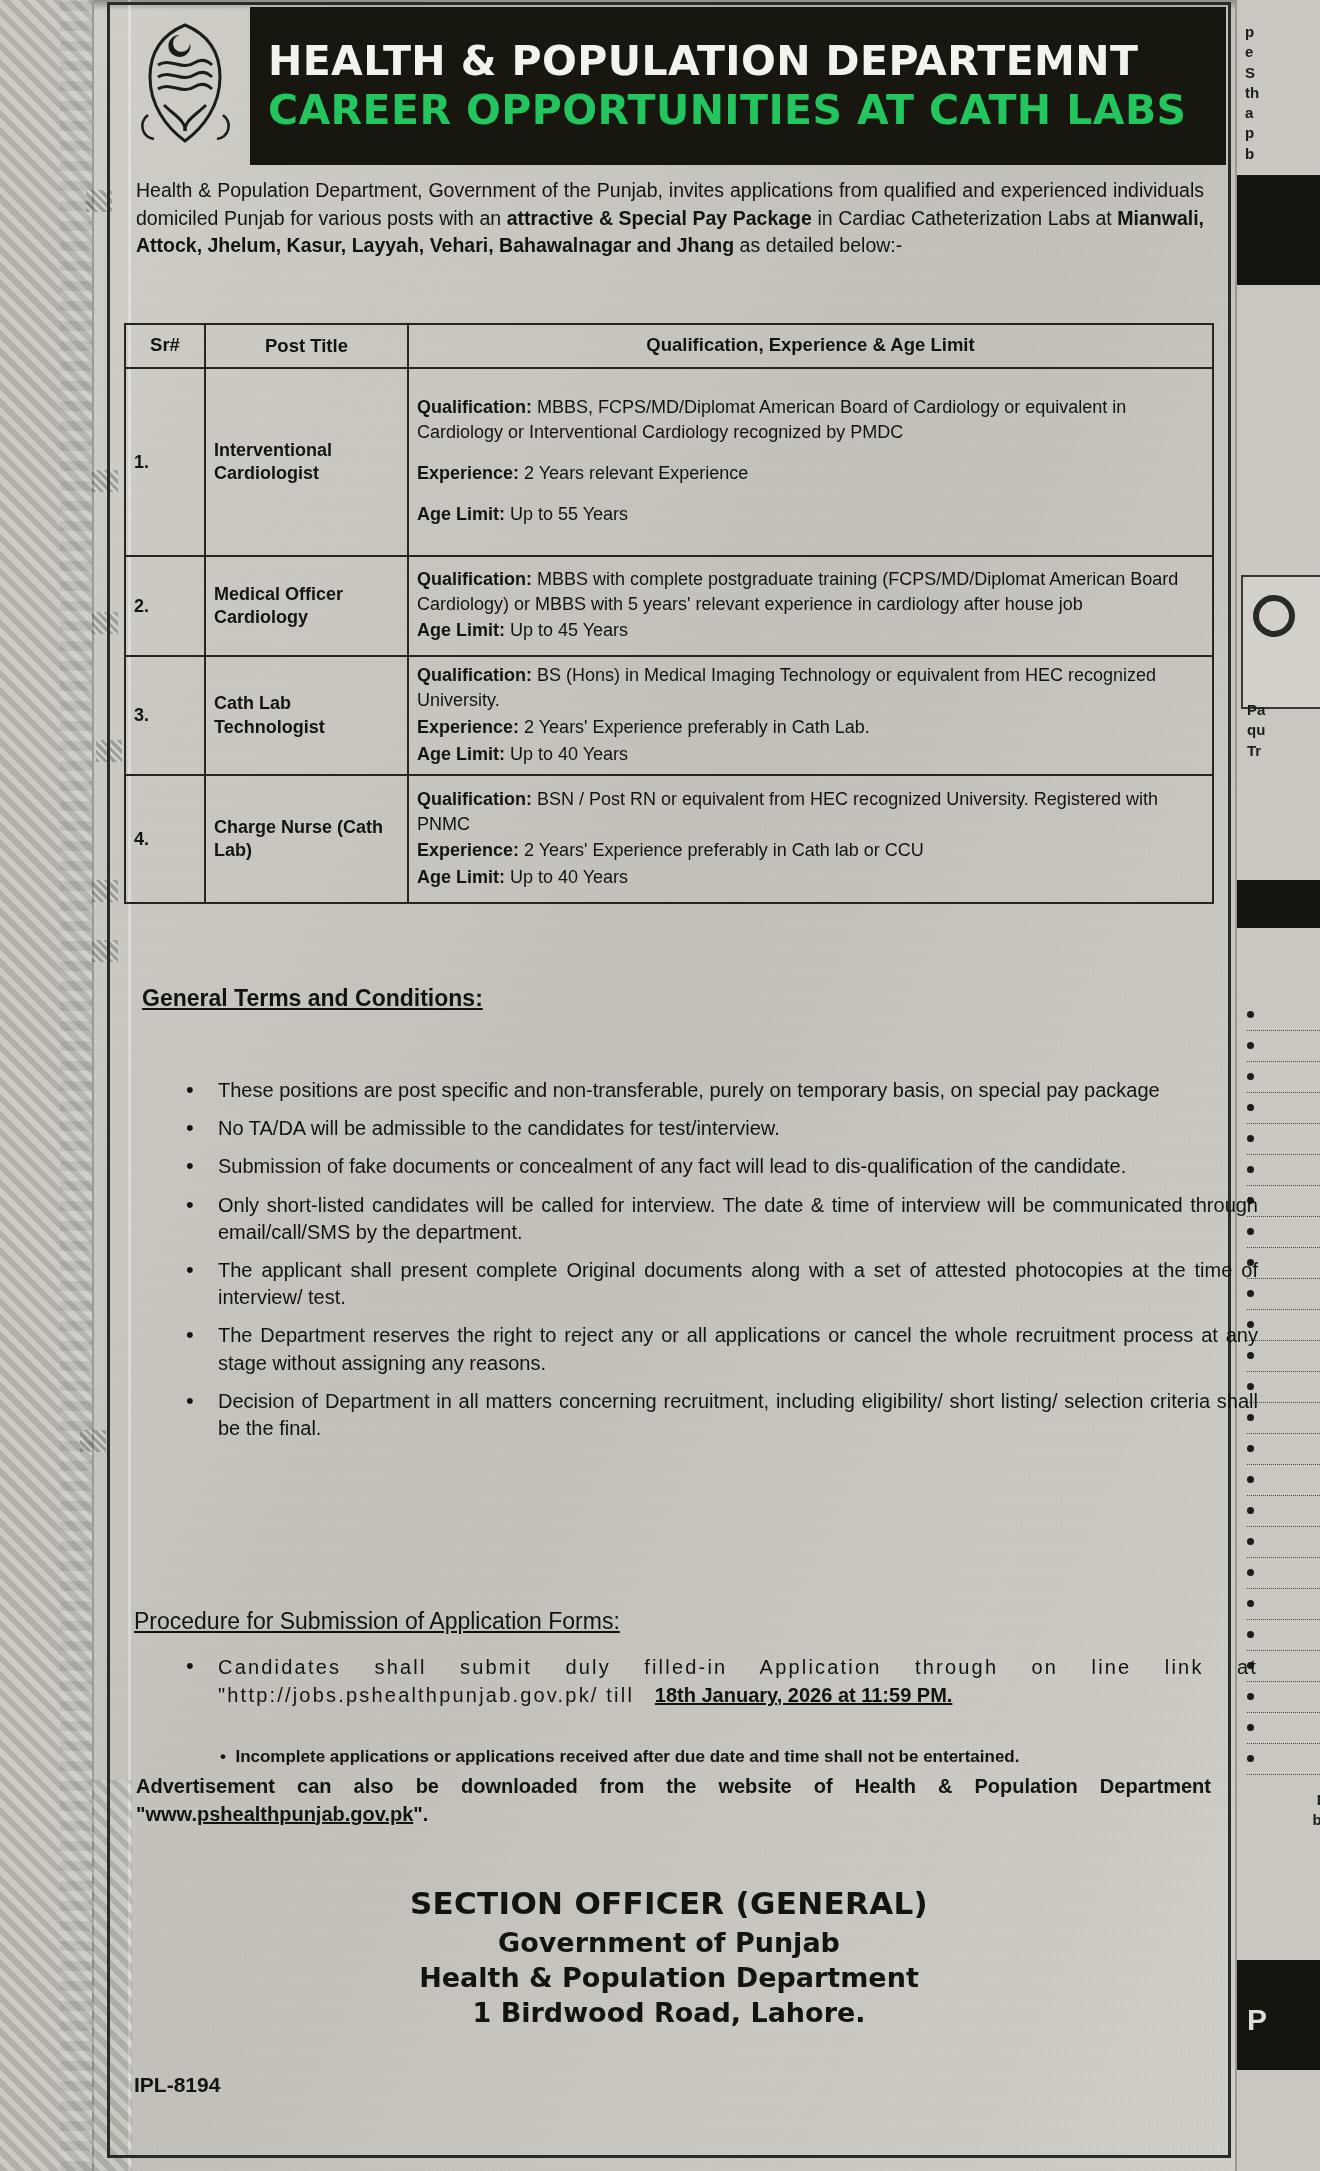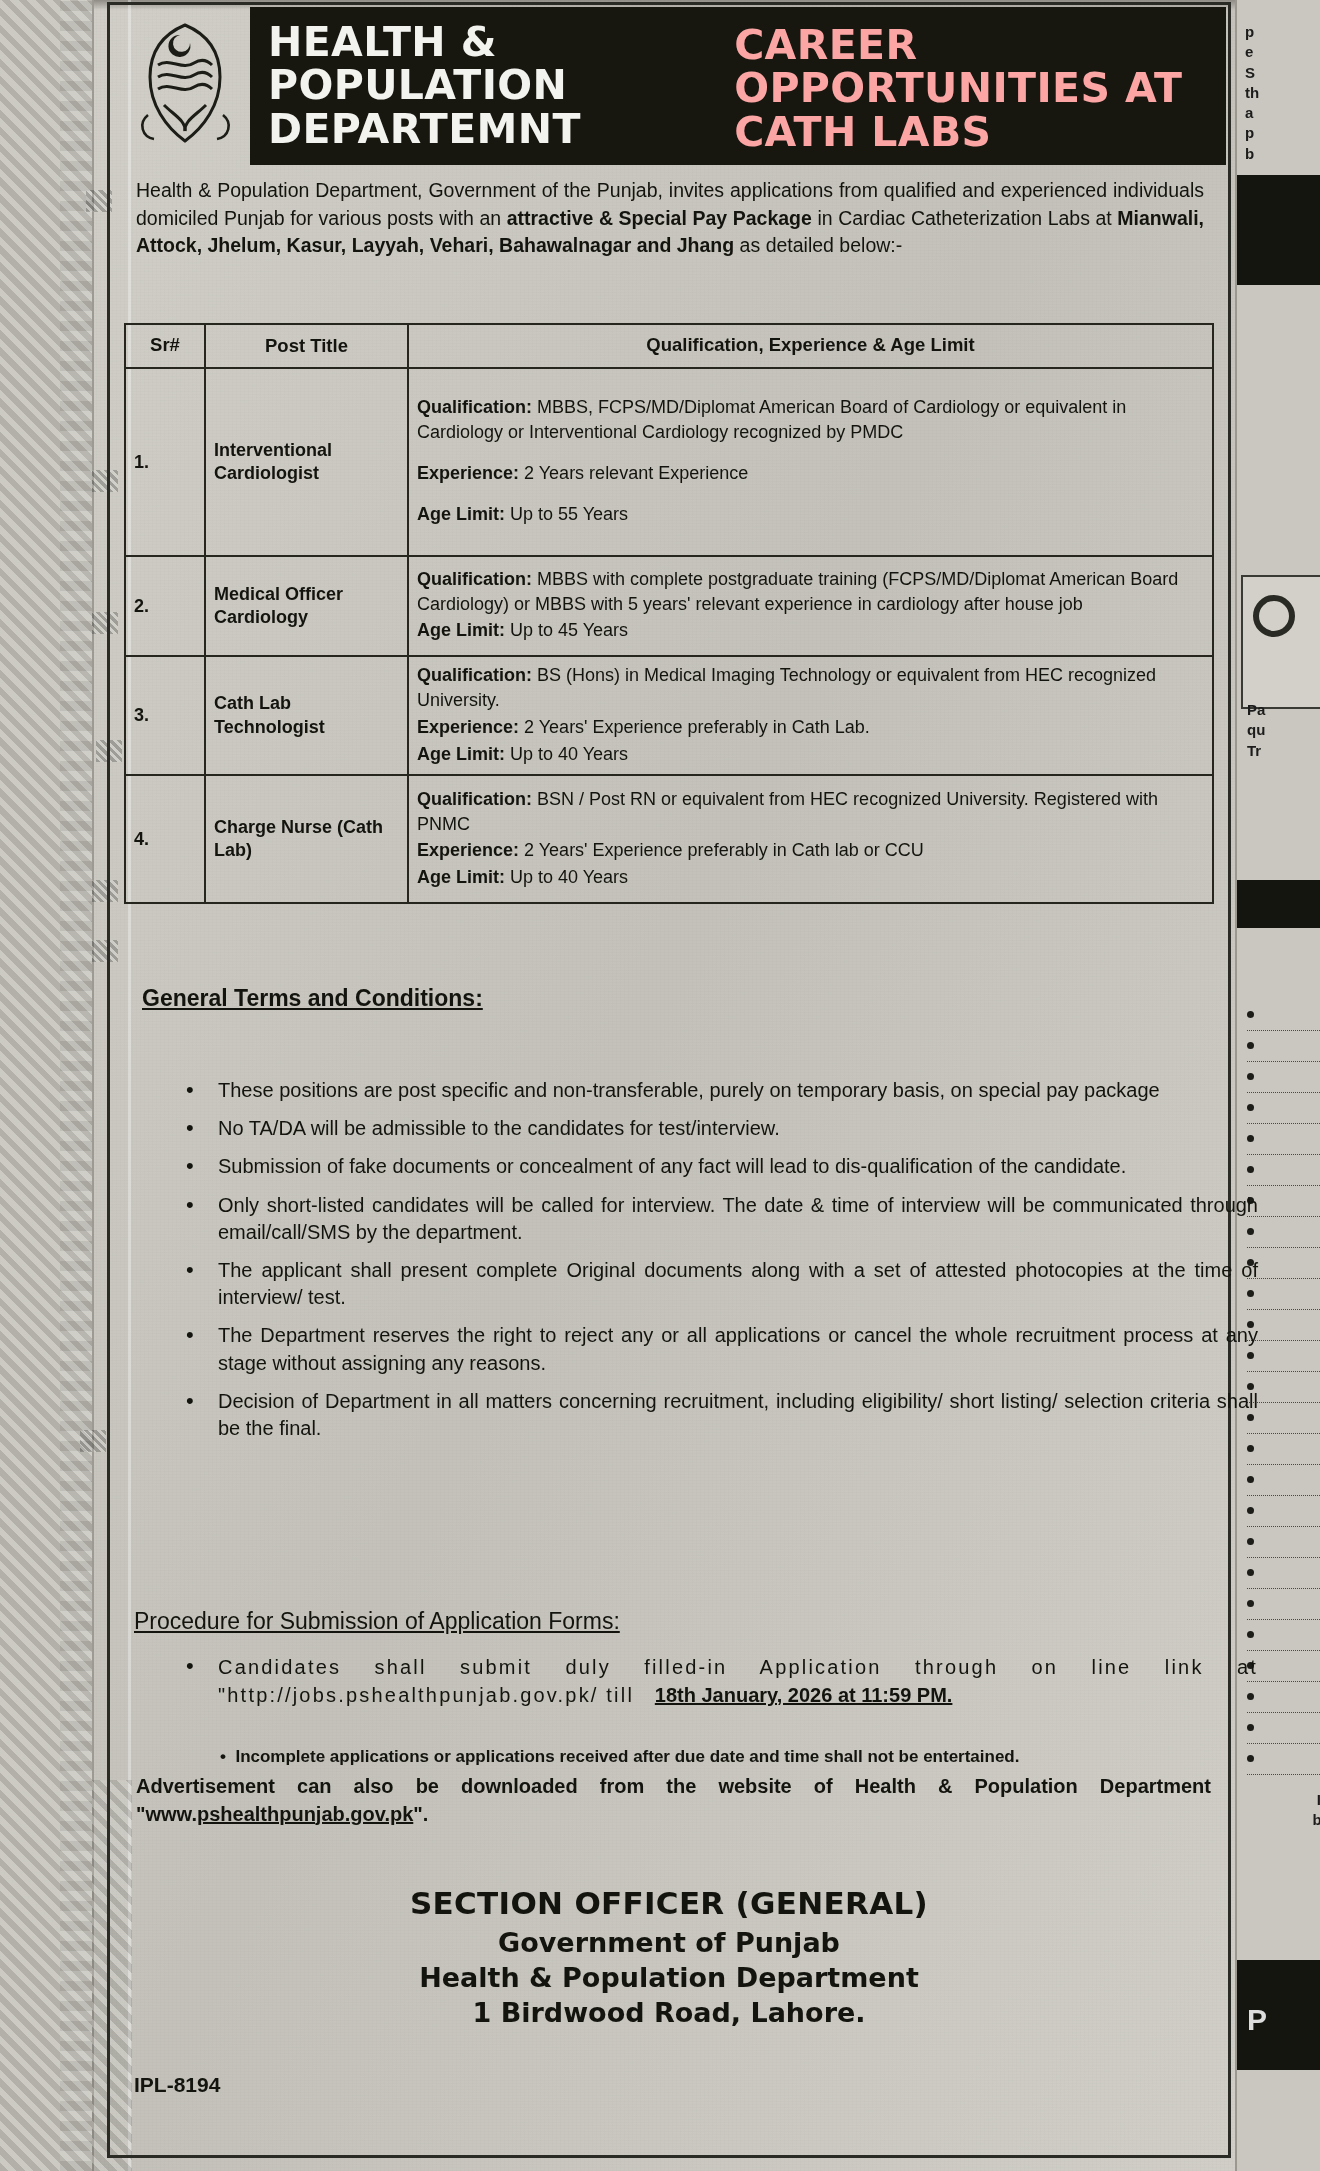--- a/index.html
+++ b/index.html
@@ -128,32 +128,31 @@
     left: 0; top: 0;
     width: 1118px; height: 165px;
   }
   .crest {
     position: absolute; left: 18px; top: 14px; width: 115px; height: 135px;
   }
   .crest svg { width: 115px; height: 135px; display:block; }
   .hdr-black {
     position: absolute; left: 140px; top: 2px; width: 976px; height: 158px;
     background: #17170f;
-    display: flex; flex-direction: row; justify-content: center;
+    display: flex; flex-direction: column; justify-content: center;
     padding-left: 18px;
     box-sizing: border-box;
-    align-items: center;
   }
   .hdr-line1 {
     color: #f2f2ee; font-size: 41px; font-weight: 700; letter-spacing: .4px;
     font-family: "DejaVu Sans", sans-serif;
     line-height: 1.05;
   }
   .hdr-line2 {
-    color: #fca5a5; font-size: 41px; font-weight: 700; letter-spacing: .4px;
+    color: #22c55e; font-size: 41px; font-weight: 700; letter-spacing: .4px;
     font-family: "DejaVu Sans", sans-serif;
     line-height: 1.05;
     margin-top: 6px;
   }
   .intro {
     position: absolute;
     left: 8px; top: 172px; width: 1100px;
     font-size: 19.5px;
     line-height: 1.42;
     text-align: justify;

